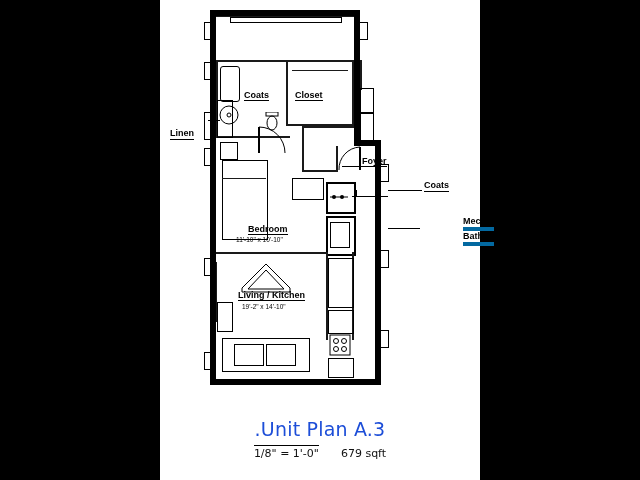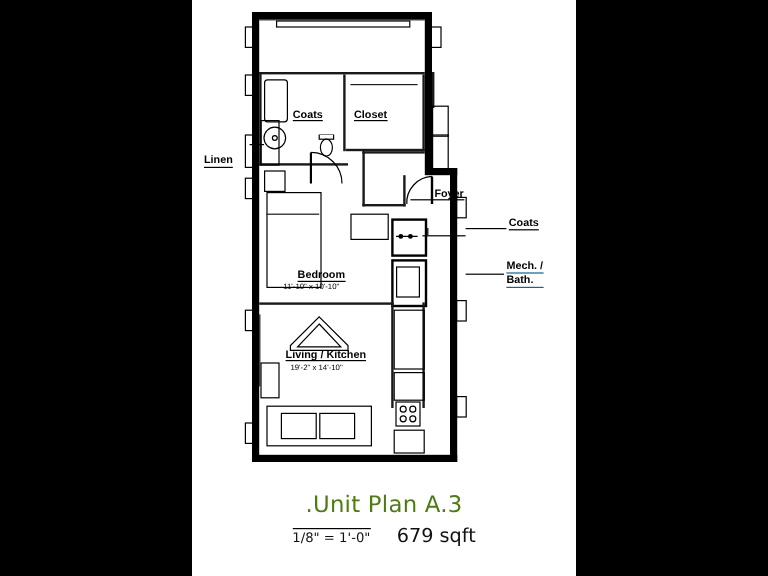--- a/index.html
+++ b/index.html
@@ -80,21 +80,22 @@
     color: #000000;
     white-space: nowrap;
     border-bottom: 1px solid #000000;
     line-height: 11px;
   }
   .calloutlabel.two {
     border-bottom: none;
   }
   .calloutlabel.two span {
     display: block;
-    border-bottom: 1px solid #0369a1;
+    border-bottom: 4px solid #0369a1;
+    margin-left: 41px;
   }
   .leader {
     position: absolute;
     background: #000000;
     height: 1px;
   }
   .leaderv {
     position: absolute;
     background: #000000;
     width: 1px;
@@ -104,41 +105,41 @@
   #title {
     position: absolute;
     left: 0;
     top: 400px;
     width: 320px;
     height: 80px;
     text-align: center;
   }
   #plan-title {
     font-size: 19px;
-    color: #4d7c0f;
+    color: #1d4ed8;
     letter-spacing: .2px;
-    margin-top: 10px;
+    margin-top: 18px;
     font-family: "DejaVu Sans", sans-serif;
   }
   #scale-row {
     margin-top: 5px;
     display: flex;
     justify-content: center;
     align-items: baseline;
     gap: 22px;
   }
   #scale-text {
     font-size: 11px;
     color: #111111;
     border-top: 1px solid #000000;
     padding-top: 1px;
     font-family: "DejaVu Sans", sans-serif;
   }
   #sqft-text {
-    font-size: 16px;
+    font-size: 11px;
     color: #111111;
     font-family: "DejaVu Sans", sans-serif;
   }
 
   svg.icon { position: absolute; }
 </style>
 </head>
 <body>
 
 <div id="stage">

